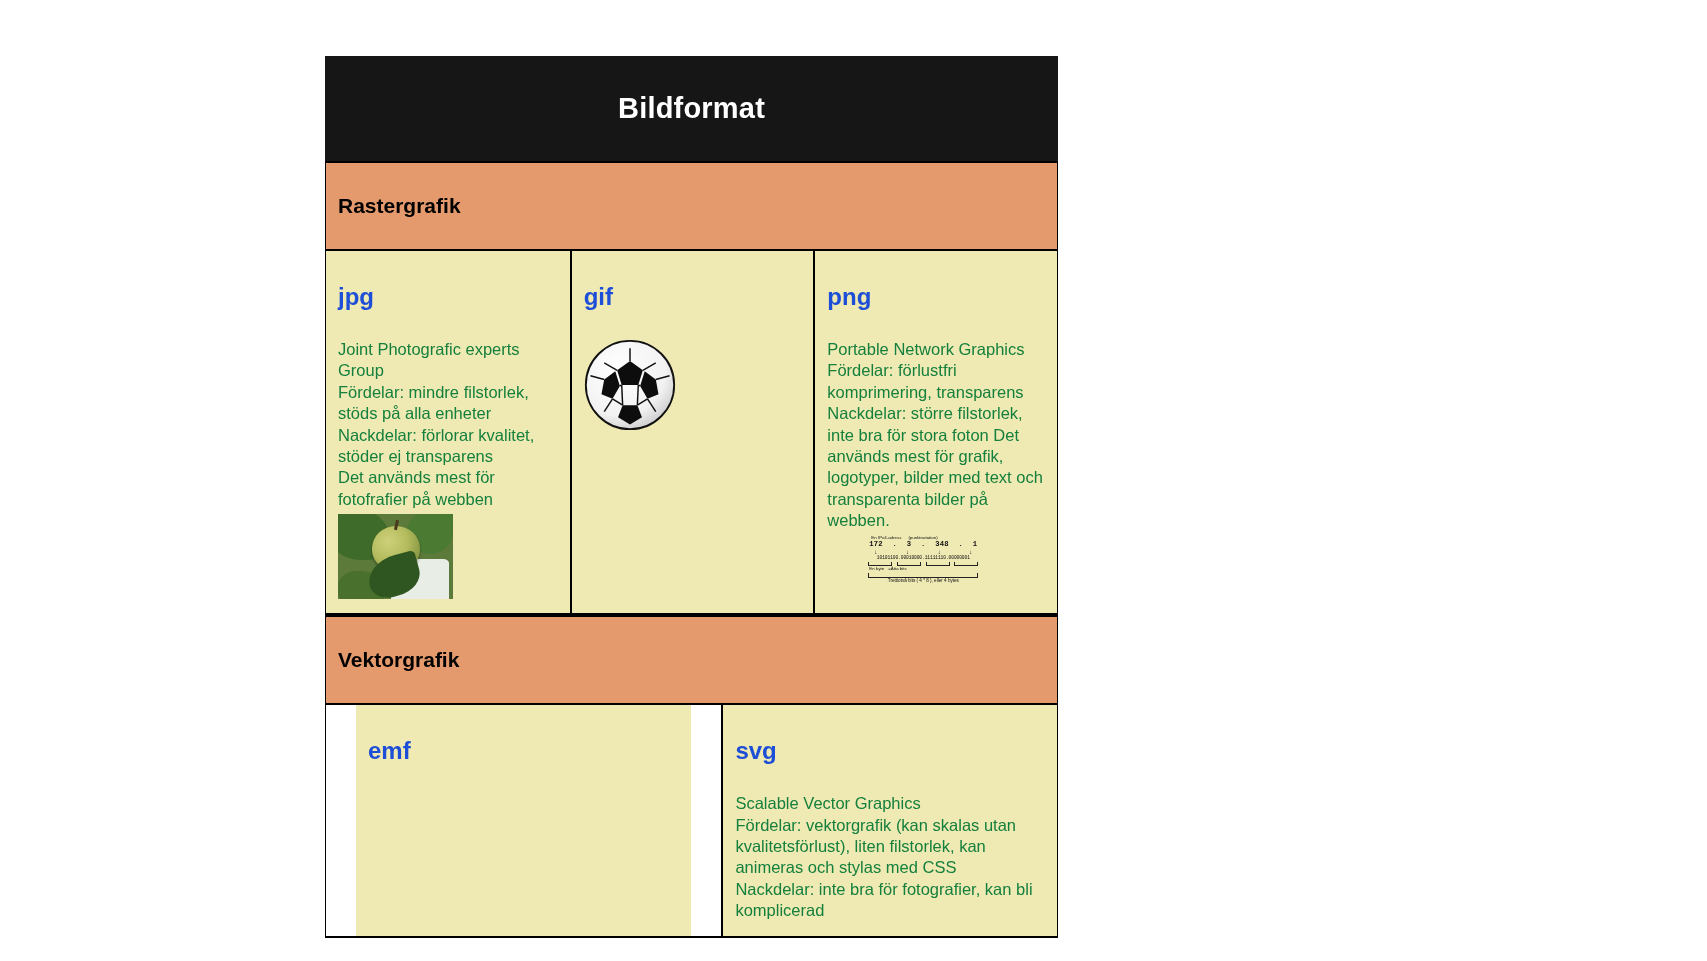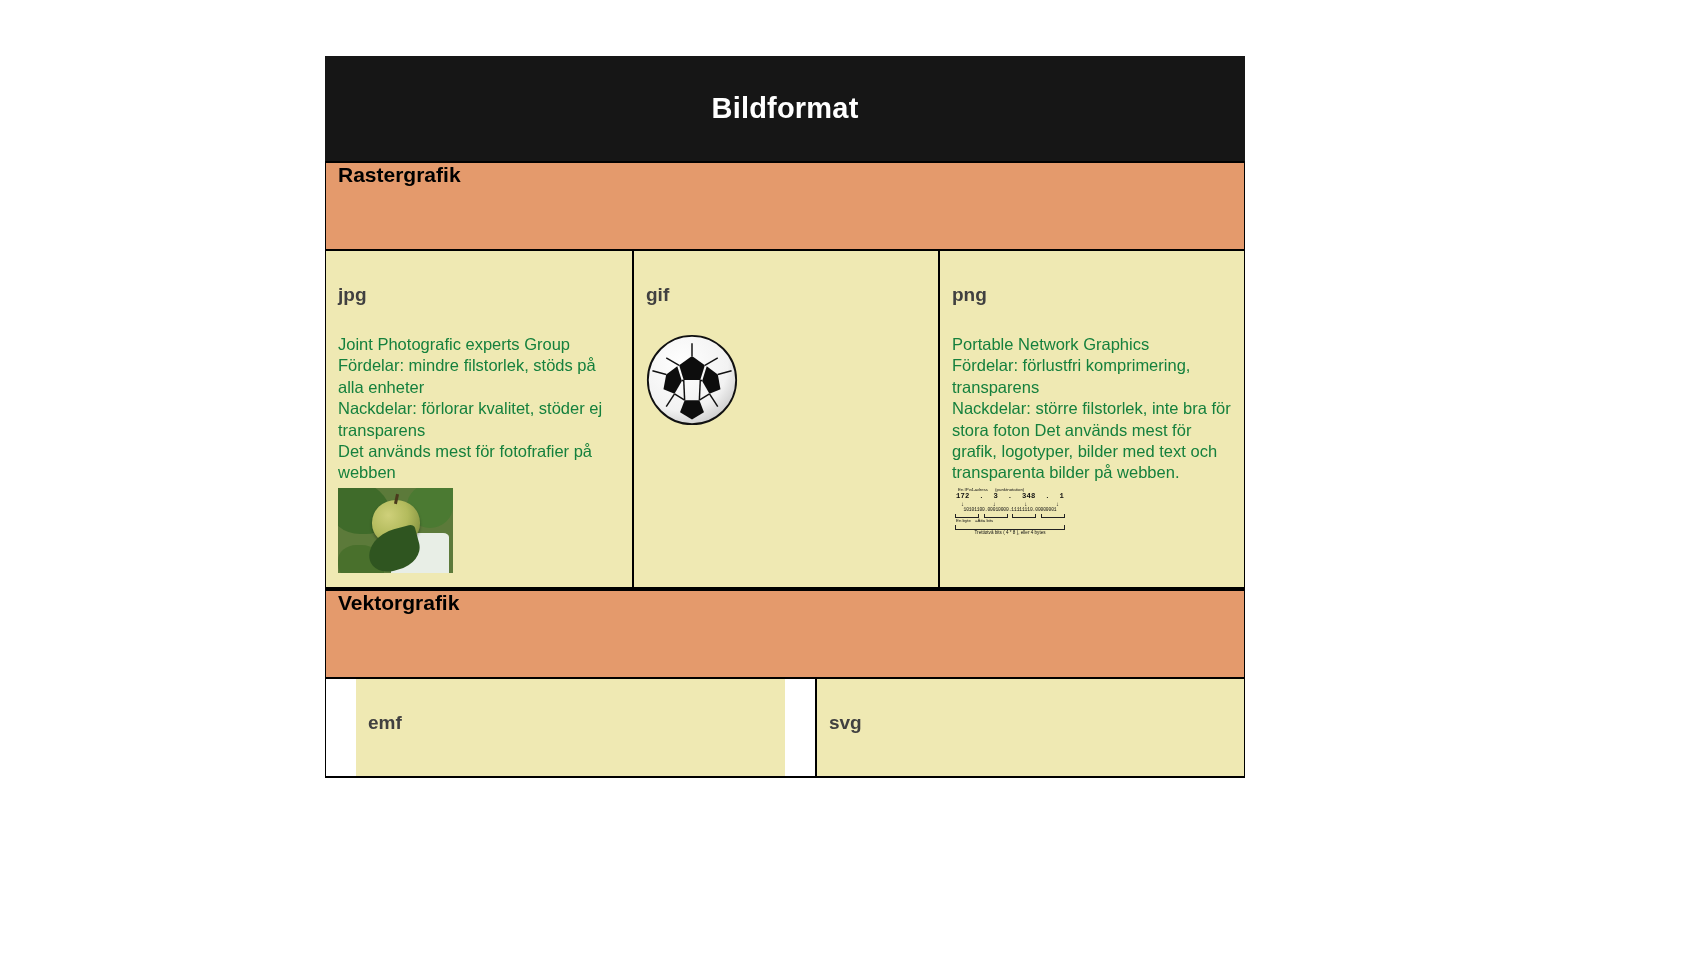--- a/index.html
+++ b/index.html
@@ -3,38 +3,38 @@
 <meta charset="utf-8">
 <style>
   html,body{margin:0;padding:0;}
   body{
     width:1707px;height:961px;overflow:hidden;
     background:#ffffff;
     font-family:"Liberation Sans",sans-serif;
   }
   .page{
     position:absolute;left:325px;top:56px;
-    width:920px;
+    width:733px;
   }
   .title-bar{
     background:#161616;
     color:#ffffff;
     height:105px;
     display:flex;align-items:center;justify-content:center;
     font-size:29px;font-weight:bold;
     letter-spacing:.2px;
   }
   .section-band{
     background:#e49a6c;
     border-top:2px solid #000;
     border-bottom:2px solid #000;
     border-left:1px solid #000;
     border-right:1px solid #000;
     height:90px;
-    display:flex;
+    display:flex;align-items:center;
     padding-left:12px;
     box-sizing:border-box;
     font-size:21px;font-weight:bold;color:#000;
   }
   .row{
     display:flex;
     border-left:1px solid #000;
     border-right:1px solid #000;
     border-bottom:2px solid #000;
     box-sizing:border-box;
@@ -43,21 +43,21 @@
     background:#efe9b3;
     box-sizing:border-box;
     padding:34px 12px 14px 12px;
     position:relative;
   }
   .row-raster .cell{width:33.34%;}
   .row-raster .cell + .cell{border-left:2px solid #000;}
   .row-vector .cell{width:50%;margin-left:30px;}
   .row-vector .cell + .cell{border-left:2px solid #000;}
   .cell-title{
-    font-size:19px;font-weight:bold;color:#404040;
+    font-size:24px;font-weight:bold;color:#1d4ed8;
     margin:0 0 30px 0;line-height:1;
   }
   .cell-text{
     font-size:16.5px;color:#15803d;line-height:21.4px;
     white-space:pre-line;
     margin:0;
   }
   .media{margin-top:4px;}
 
   
@@ -84,20 +84,21 @@
   
   .ball{display:block;}
 
   
   .ipv4{
     width:116px;
     color:#111;
     font-family:"Liberation Sans",sans-serif;
     line-height:1.05;
     margin-top:2px;
+    margin-left:38px;
   }
   .ipv4 .lbl-row{font-size:4.4px;display:flex;gap:7px;padding-left:6px;}
   .ipv4 .octets{
     font-family:"Liberation Mono",monospace;
     font-weight:bold;font-size:7.2px;
     display:flex;justify-content:space-between;
     padding:1px 4px 0 4px;letter-spacing:.2px;
   }
   .ipv4 .arrows{
     display:flex;justify-content:space-between;
@@ -228,16 +229,19 @@
   <div class="section-band">
     <span>Vektorgrafik</span>
   </div>
 
   <div class="row row-vector">
     <div class="cell">
       <div class="cell-title">emf</div>
     </div>
     <div class="cell">
       <div class="cell-title">svg</div>
+      <div class="cell-text">Scalable Vector Graphics
+Fördelar: vektorgrafik (kan skalas utan kvalitetsförlust), liten filstorlek, kan animeras och stylas med CSS
+Nackdelar: inte bra för fotografier, kan bli komplicerad</div>
     </div>
   </div>
 
 </div>
 
 </body></html>

